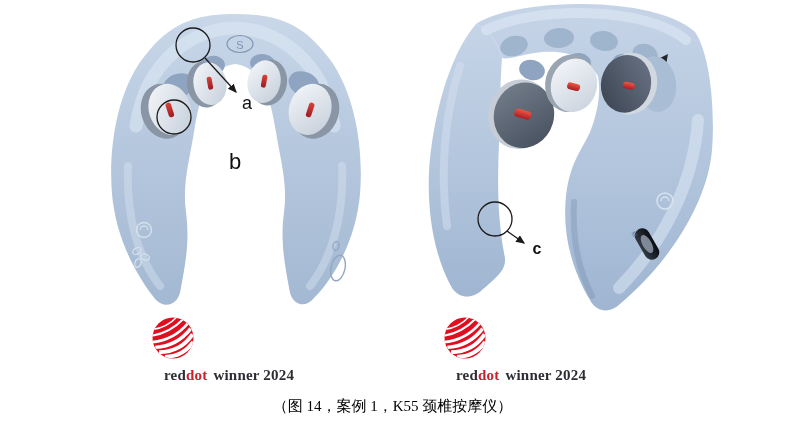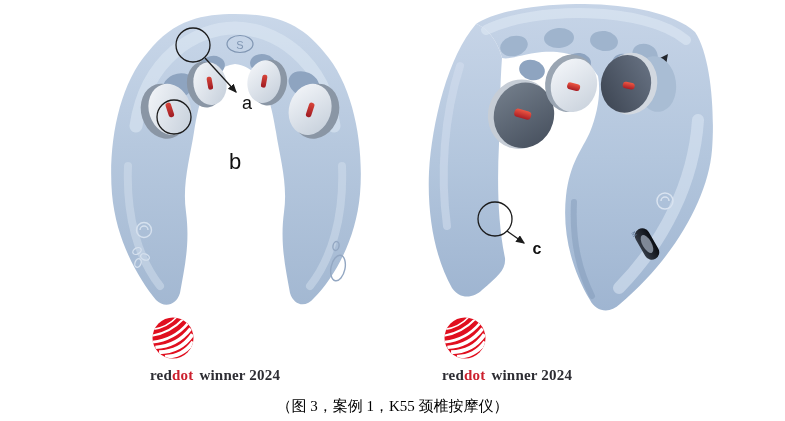--- a/index.html
+++ b/index.html
@@ -8,21 +8,21 @@
     font-family:"Liberation Sans","DejaVu Sans",sans-serif;
   }
   .panel-svg{position:absolute;}
   #left-product{left:108px;top:6px;}
   #right-product{left:414px;top:4px;}
   .award{position:absolute;width:160px;}
   #award-left{left:149px;top:316px;}
   #award-right{left:441px;top:316px;}
   .award svg{display:block;margin-left:2px;}
   .rd-text{
-    margin-top:7px;margin-left:1px;
+    margin-top:7px;margin-left:15px;
     font-family:"Liberation Serif","DejaVu Serif",serif;
     font-weight:700;font-size:15px;color:#2d2d33;letter-spacing:0.2px;white-space:nowrap;
   }
   .rd-text .dot{color:#cc1f2d;}
   .rd-text .rest{margin-left:6px;}
   #caption{
     position:absolute;left:0;right:0;top:397px;text-align:center;
     font-family:"Liberation Serif","DejaVu Serif",serif;
     font-size:15px;color:#000000;
   }
@@ -238,13 +238,13 @@
       <path d="M 4 10 Q 22 16 40 10" stroke-width="2"></path>
       <path d="M 2 16 Q 22 24 42 16" stroke-width="2.6"></path>
       <path d="M 2 22 Q 22 31 42 22" stroke-width="3.4"></path>
       <path d="M 3 28 Q 22 38 41 28" stroke-width="4"></path>
       <path d="M 6 35 Q 22 43 38 35" stroke-width="4"></path>
     </g>
   </svg>
   <div class="rd-text"><span class="red">red</span><span class="dot">dot</span><span class="rest">winner 2024</span></div>
 </div>
 
-<div id="caption">（图 3，案例 1，K55 颈椎按摩仪）</div>
+<div id="caption">（图 14，案例 1，K55 颈椎按摩仪）</div>
 
 </body></html>

